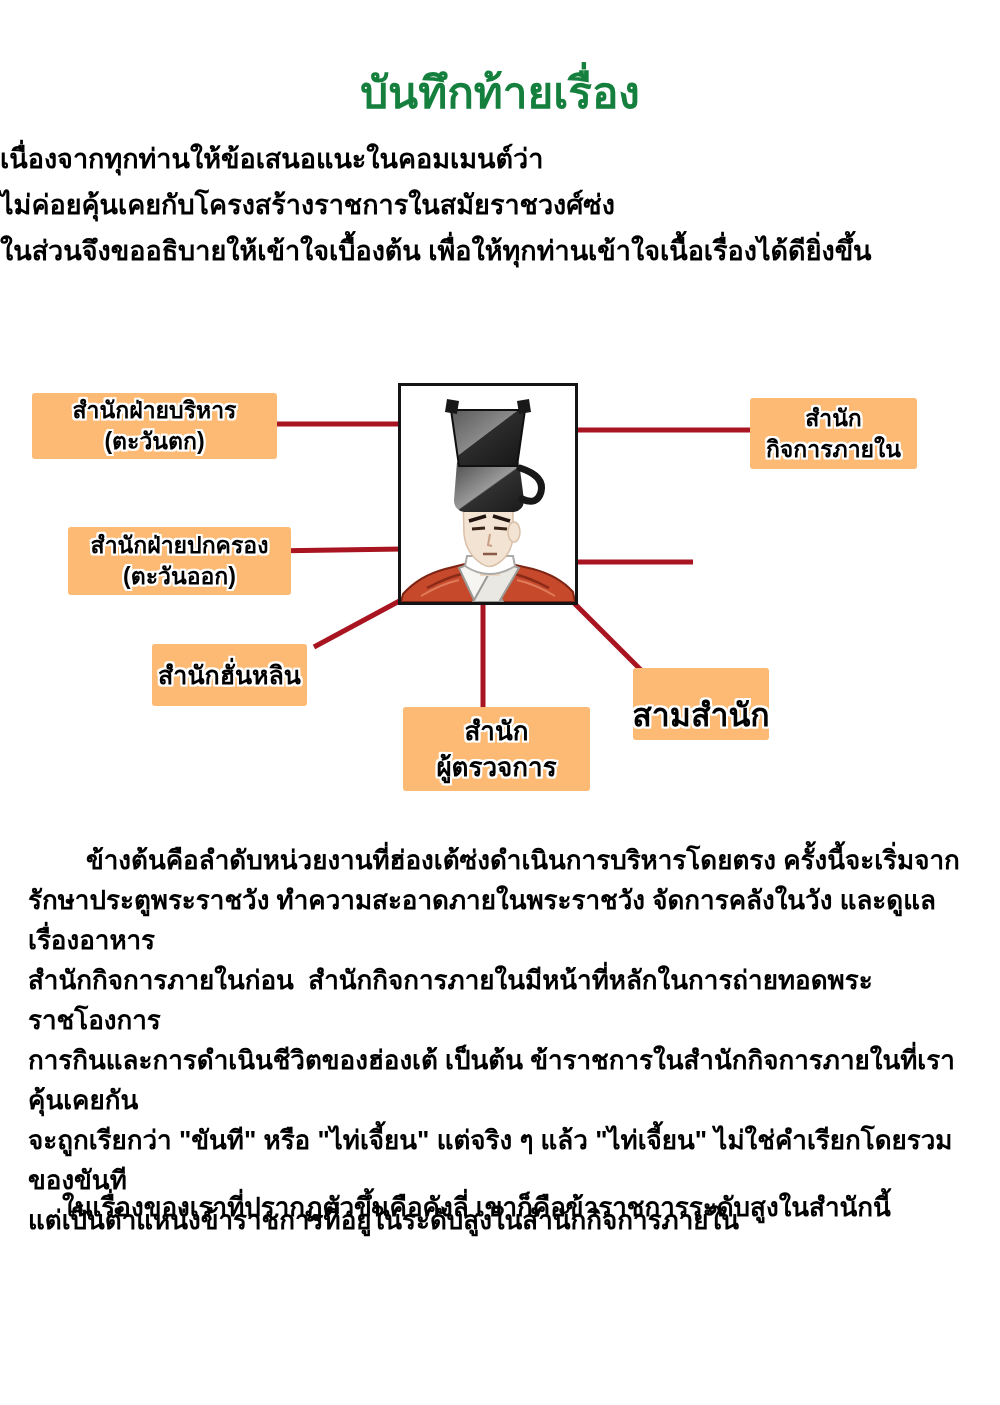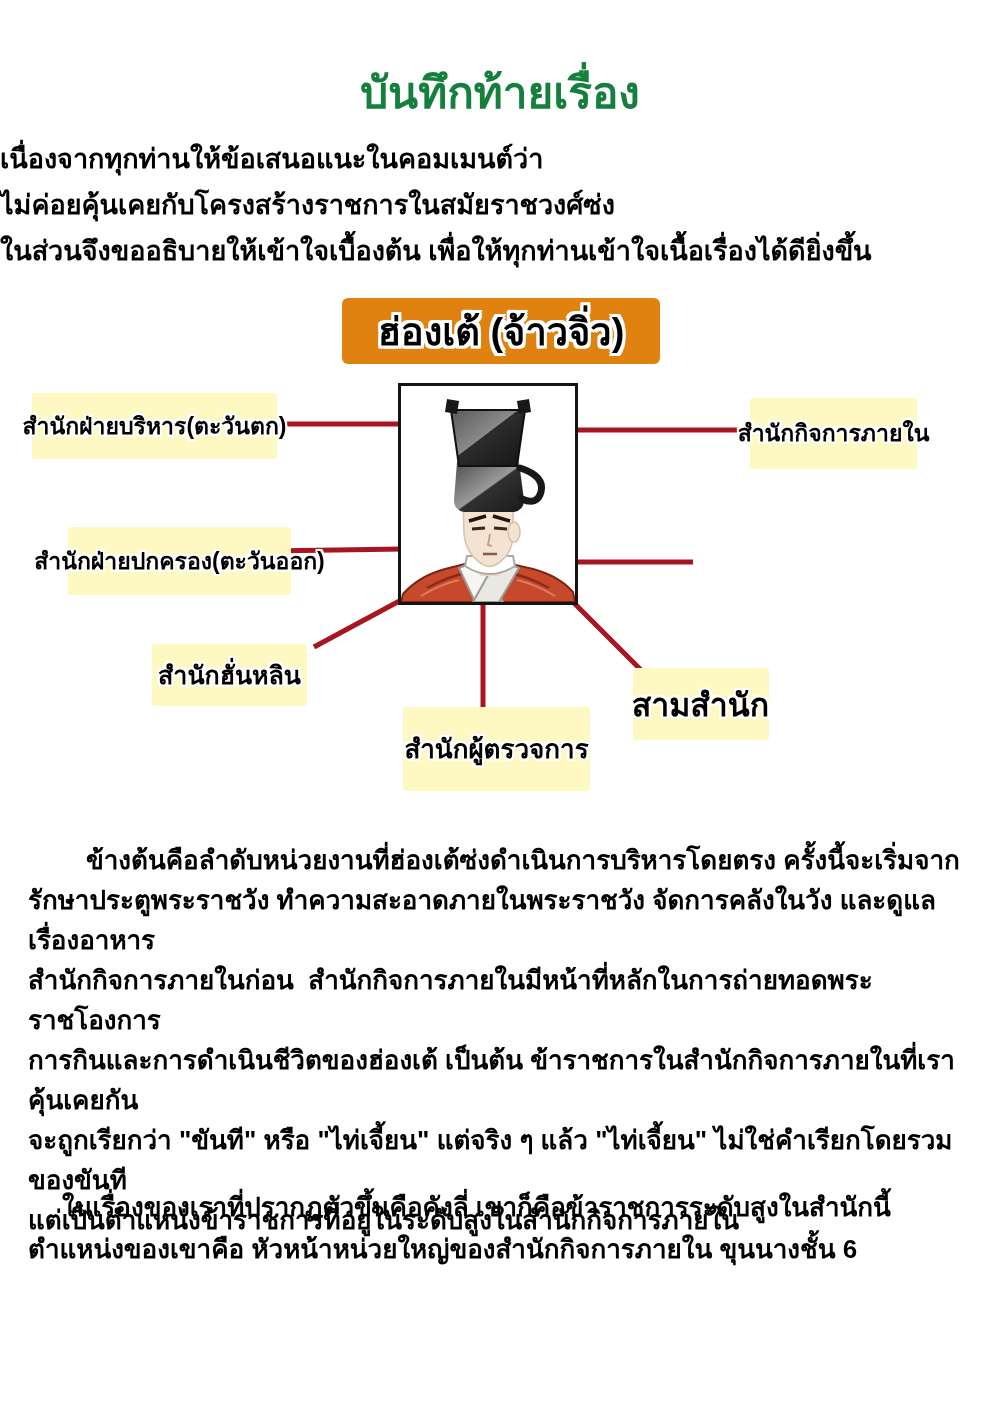--- a/index.html
+++ b/index.html
@@ -34,22 +34,22 @@
   .portrait{
     position:absolute;left:398px;top:383px;width:174px;height:216px;
     background:#fff;border:3px solid #141414;box-sizing:content-box;
     z-index:3;
   }
   .portrait svg{display:block;}
 
   .connectors{position:absolute;left:0;top:380px;z-index:1;}
 
   .orgbox{
-    position:absolute;background:#fef9c3;border-radius:3px;
-    display:flex;flex-direction:row;align-items:center;justify-content:center;
+    position:absolute;background:#fdba74;border-radius:3px;
+    display:flex;flex-direction:column;align-items:center;justify-content:center;
     color:#000;text-align:center;z-index:2;
   }
   .orgbox .bl{
     text-shadow:-2px -2px 0 #fff,2px -2px 0 #fff,-2px 2px 0 #fff,2px 2px 0 #fff,
                 0 -2px 0 #fff,0 2px 0 #fff,-2px 0 0 #fff,2px 0 0 #fff;
     white-space:nowrap;
   }
   #box-admin-west{left:32px;top:393px;width:245px;height:66px;font-size:23px;line-height:31px;}
   #box-gov-east{left:47px;top:527px;width:223px;height:68px;font-size:23px;line-height:31px;margin-left:21px;}
   #box-hanlin{left:152px;top:644px;width:155px;height:62px;font-size:25px;}
@@ -72,23 +72,20 @@
 <div class="page">
 
   <h1 class="title">บันทึกท้ายเรื่อง</h1>
 
   <div class="intro">
     <div class="line">เนื่องจากทุกท่านให้ข้อเสนอแนะในคอมเมนต์ว่า</div>
     <div class="line">ไม่ค่อยคุ้นเคยกับโครงสร้างราชการในสมัยราชวงศ์ซ่ง</div>
     <div class="line">ในส่วนจึงขออธิบายให้เข้าใจเบื้องต้น เพื่อให้ทุกท่านเข้าใจเนื้อเรื่องได้ดียิ่งขึ้น</div>
   </div>
 
-  <div class="banner">
-    <span>ฮ่องเต้ (จ้าวจิ่ว)</span>
-  </div>
 
   <svg class="connectors" width="1000" height="420" viewBox="0 0 1000 420">
     <g stroke="#a81420" stroke-width="5" fill="none">
       <line x1="275" y1="44" x2="403" y2="44"></line>
       <line x1="268" y1="171" x2="403" y2="169"></line>
       <line x1="405" y1="218" x2="314" y2="267"></line>
       <line x1="483" y1="218" x2="483" y2="330"></line>
       <line x1="569" y1="50" x2="753" y2="50"></line>
       <line x1="569" y1="182" x2="693" y2="182"></line>
       <line x1="569" y1="218" x2="642" y2="291"></line>
@@ -181,16 +178,15 @@
     <div class="pline">ข้างต้นคือลำดับหน่วยงานที่ฮ่องเต้ซ่งดำเนินการบริหารโดยตรง ครั้งนี้จะเริ่มจาก</div>
     <div class="pline">รักษาประตูพระราชวัง ทำความสะอาดภายในพระราชวัง จัดการคลังในวัง และดูแลเรื่องอาหาร</div>
     <div class="pline">สำนักกิจการภายในก่อน  สำนักกิจการภายในมีหน้าที่หลักในการถ่ายทอดพระราชโองการ</div>
     <div class="pline">การกินและการดำเนินชีวิตของฮ่องเต้ เป็นต้น ข้าราชการในสำนักกิจการภายในที่เราคุ้นเคยกัน</div>
     <div class="pline">จะถูกเรียกว่า "ขันที" หรือ "ไท่เจี้ยน" แต่จริง ๆ แล้ว "ไท่เจี้ยน" ไม่ใช่คำเรียกโดยรวมของขันที</div>
     <div class="pline">แต่เป็นตำแหน่งข้าราชการที่อยู่ในระดับสูงในสำนักกิจการภายใน</div>
   </div>
 
   <div class="para" id="para2">
     <div class="pline">ในเรื่องของเราที่ปรากฏตัวขึ้นคือคังลี่ เขาก็คือข้าราชการระดับสูงในสำนักนี้</div>
-    <div class="pline">ตำแหน่งของเขาคือ หัวหน้าหน่วยใหญ่ของสำนักกิจการภายใน ขุนนางชั้น 6</div>
   </div>
 
 </div>
 
 </body></html>

